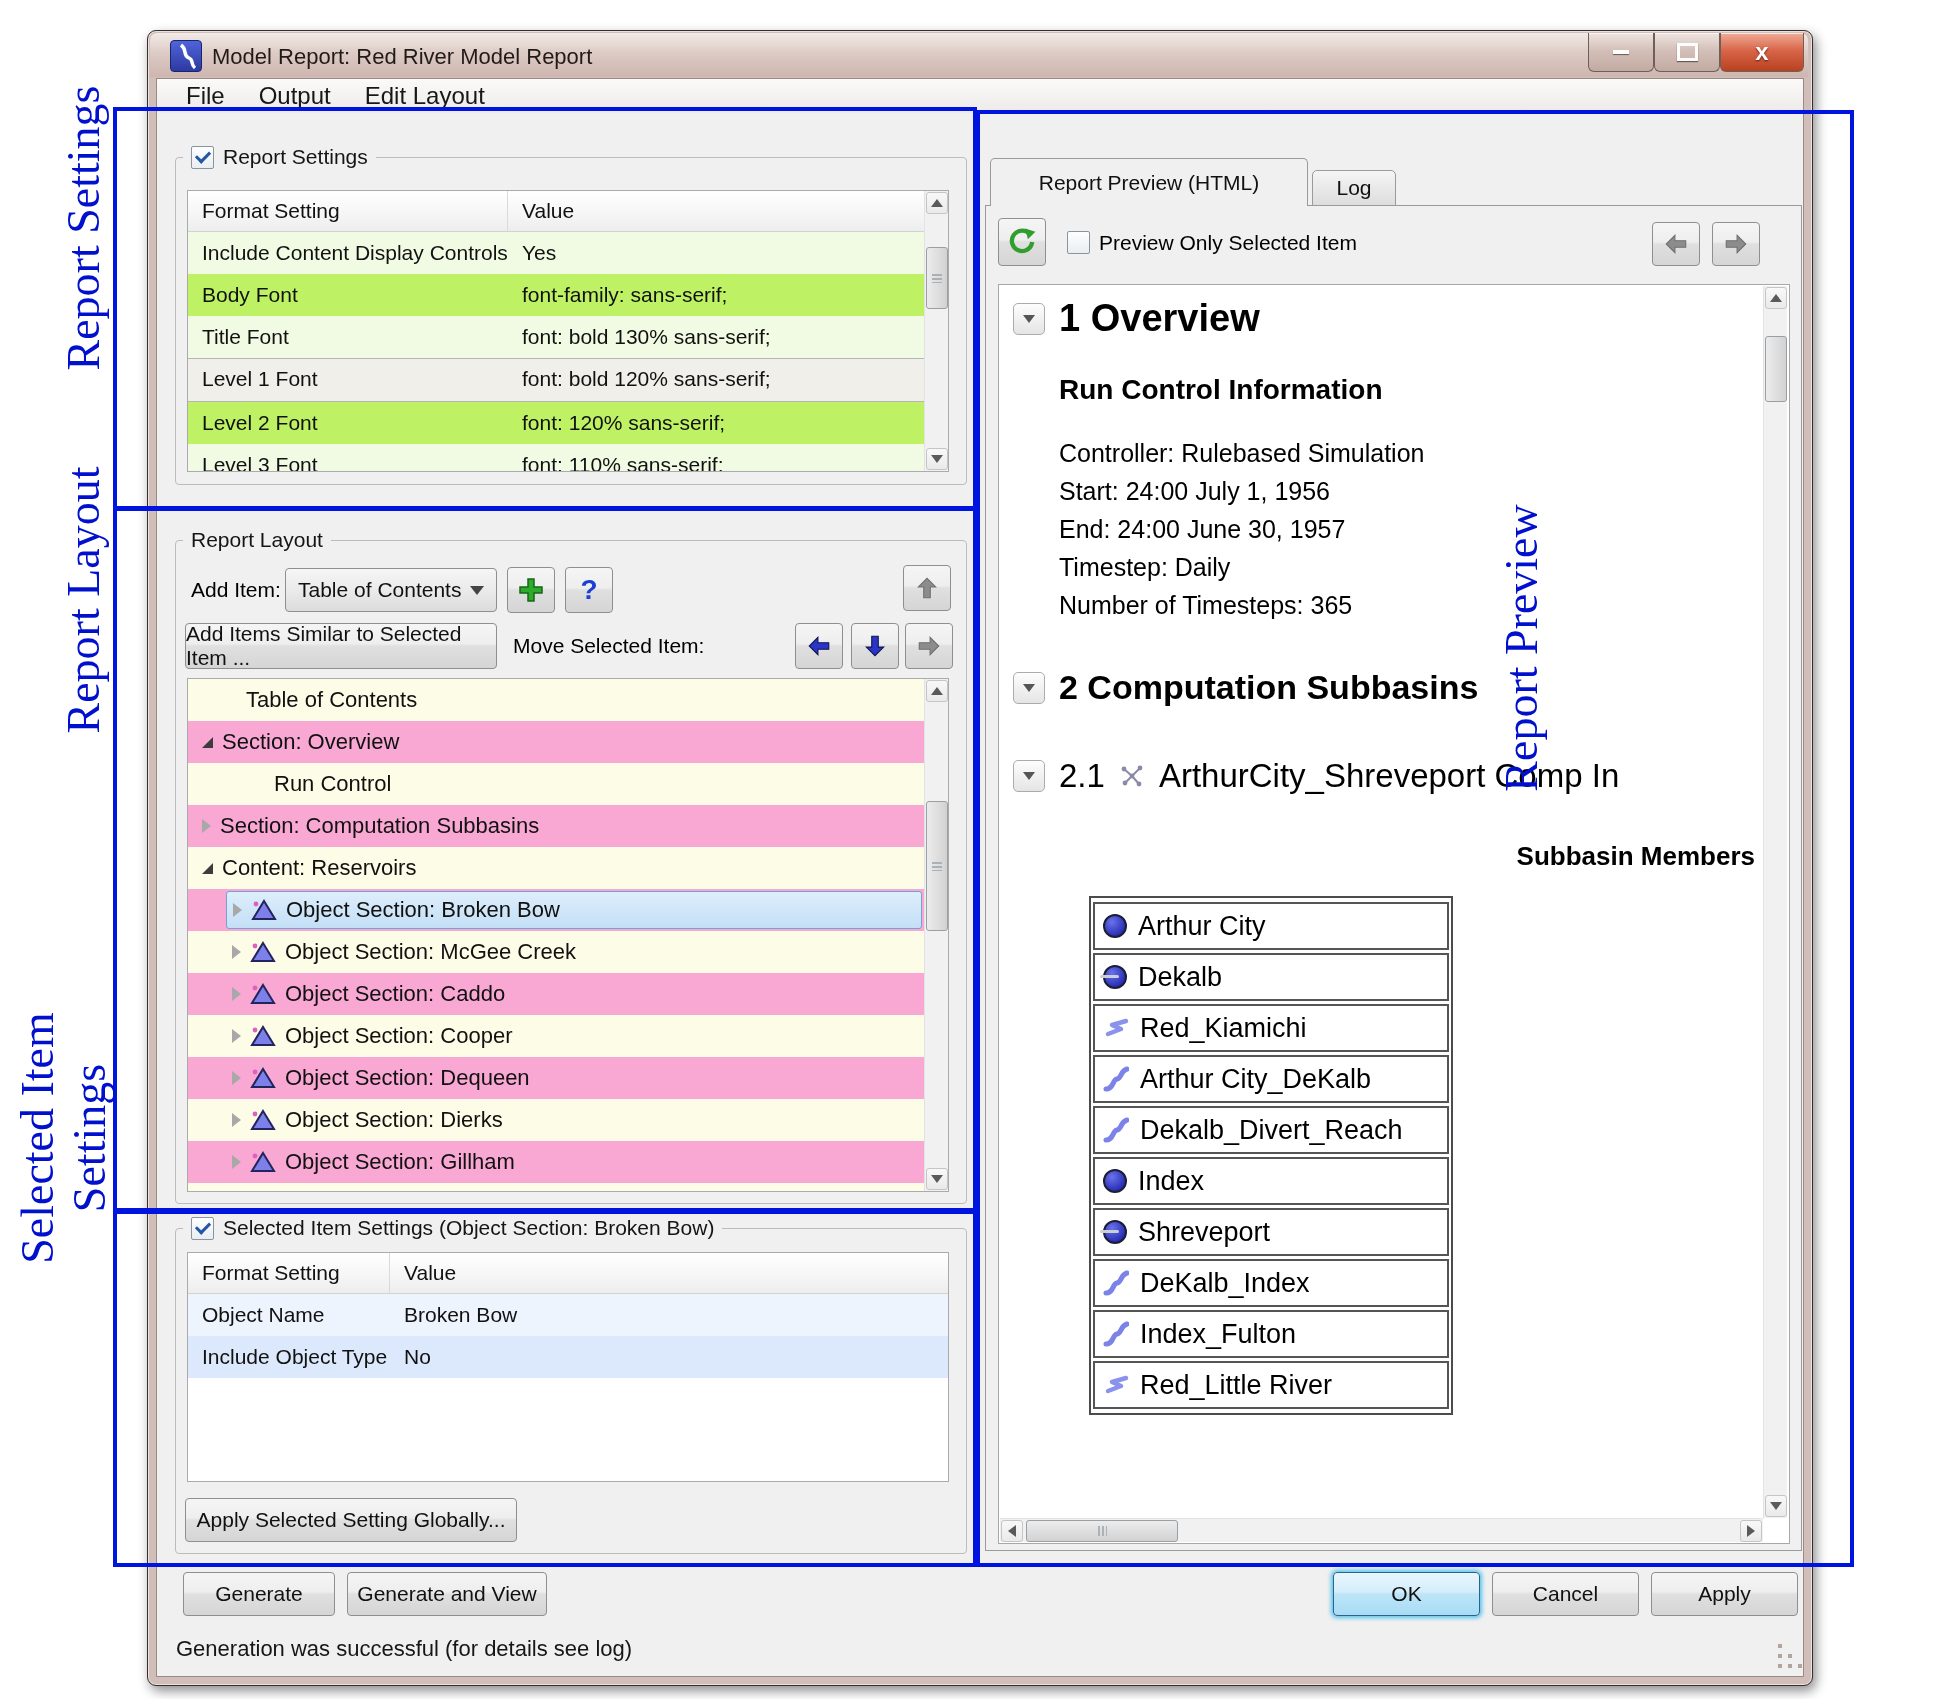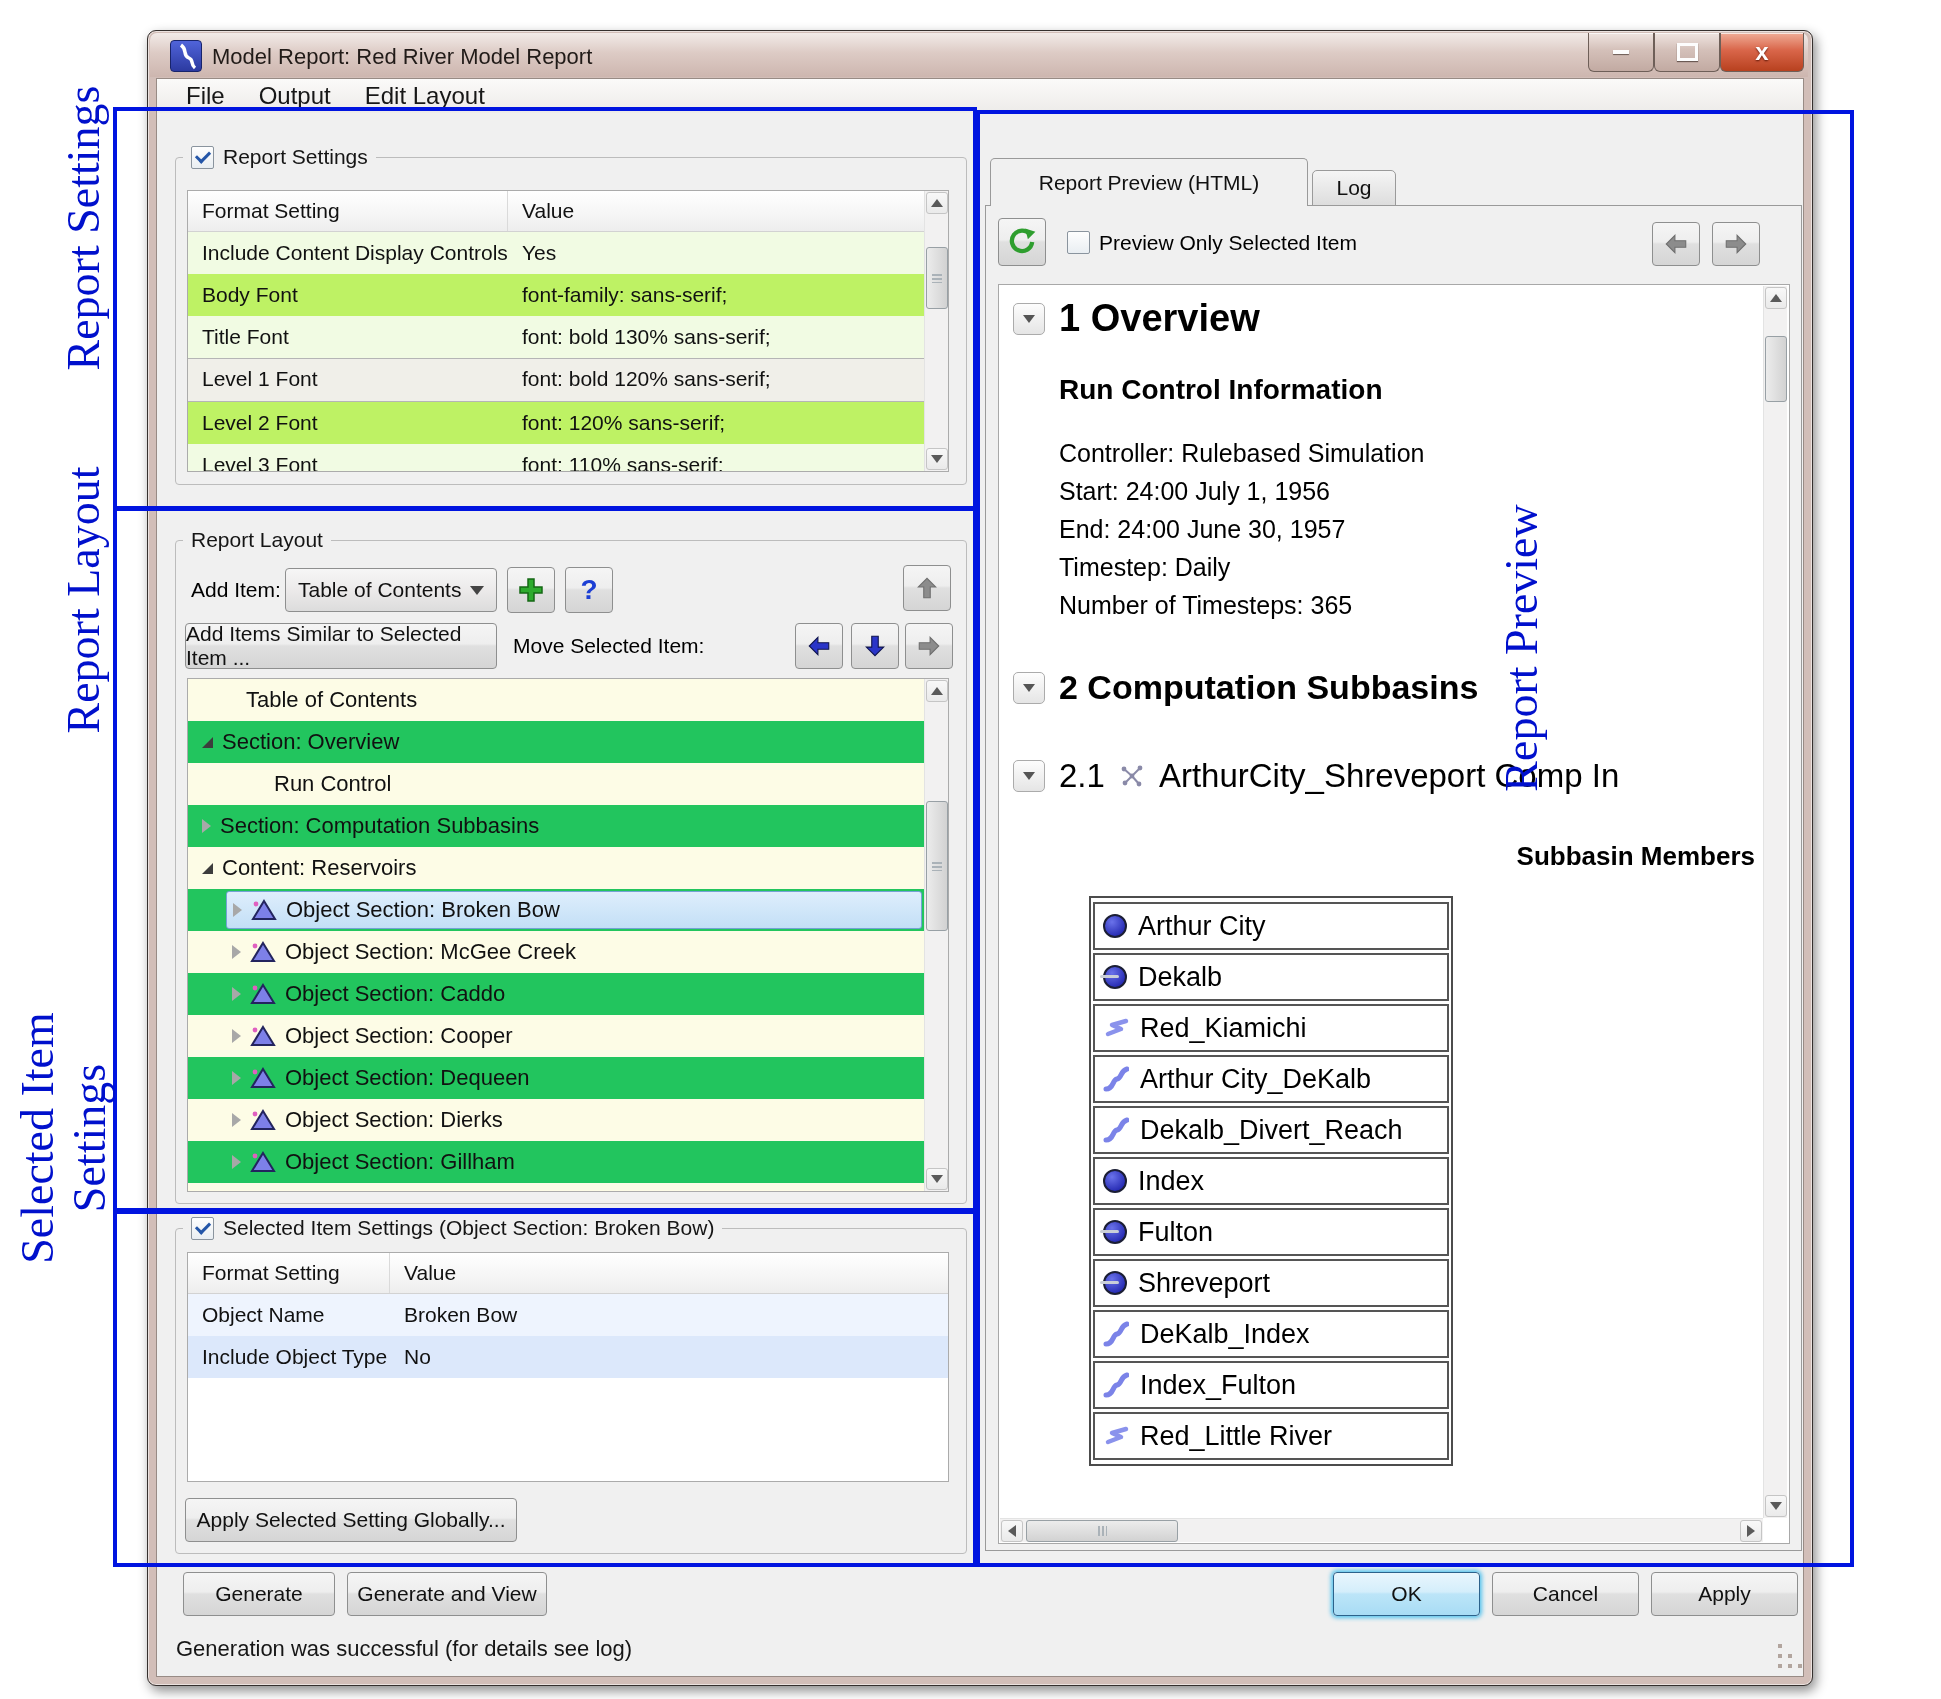--- a/index.html
+++ b/index.html
@@ -76,21 +76,21 @@
   .grip-h{position:absolute;top:5px;bottom:5px;left:50%;width:9px;margin-left:-4px;
     background:repeating-linear-gradient(90deg,#aab2b8 0 2px,transparent 2px 4px);}
   .tu{width:0;height:0;border-left:6px solid transparent;border-right:6px solid transparent;border-bottom:8px solid #5a5a5a;}
   .td{width:0;height:0;border-left:6px solid transparent;border-right:6px solid transparent;border-top:8px solid #5a5a5a;}
   .tl{width:0;height:0;border-top:6px solid transparent;border-bottom:6px solid transparent;border-right:8px solid #5a5a5a;}
   .tr{width:0;height:0;border-top:6px solid transparent;border-bottom:6px solid transparent;border-left:8px solid #5a5a5a;}
 
   
   .tree{position:absolute;background:#fdfce6;border:1px solid #ababab;box-sizing:border-box;overflow:hidden;}
   .trow{display:flex;align-items:center;height:42px;font-size:22px;color:#111;gap:9px;box-sizing:border-box;}
-  .trow.alt{background:#22c55e;}
+  .trow.alt{background:#f9a8d4;}
   .t-toc{padding-left:58px;}
   .t-sec{padding-left:14px;}
   .t-child{padding-left:86px;}
   .t-obj{padding-left:44px;}
   .t-obj-sel{padding-left:38px;}
   .selwrap{display:flex;align-items:center;gap:9px;flex:1;height:36px;margin-right:4px;padding:0 8px 0 6px;
     background:linear-gradient(#deeefc,#c3dff6);border:1px solid #74a2d4;border-radius:3px;}
   .exp-open{width:0;height:0;border-bottom:11px solid #3c3c3c;border-left:11px solid transparent;flex:0 0 auto;}
   .exp-closed{width:0;height:0;border-top:7px solid transparent;border-bottom:7px solid transparent;border-left:9px solid #a8a8a8;flex:0 0 auto;}
 
@@ -470,24 +470,20 @@
               <path d="M3 23 C 11 23 9 14 14 13 C 19 12 17 5 24 3" fill="none" stroke="#7b83e8" stroke-width="5" stroke-linecap="round"></path>
             </svg>
           <span>Dekalb_Divert_Reach</span>
         </div>
         <div class="mrow">
           <span class="ic-gage"></span>
           <span>Index</span>
         </div>
         <div class="mrow">
           <span class="ic-gage lined"></span>
-          <span>Fulton</span>
-        </div>
-        <div class="mrow">
-          <span class="ic-gage lined"></span>
           <span>Shreveport</span>
         </div>
         <div class="mrow">
           <svg width="26" height="26" viewBox="0 0 26 26">
               <path d="M3 23 C 11 23 9 14 14 13 C 19 12 17 5 24 3" fill="none" stroke="#7b83e8" stroke-width="5" stroke-linecap="round"></path>
             </svg>
           <span>DeKalb_Index</span>
         </div>
         <div class="mrow">
           <svg width="26" height="26" viewBox="0 0 26 26">

